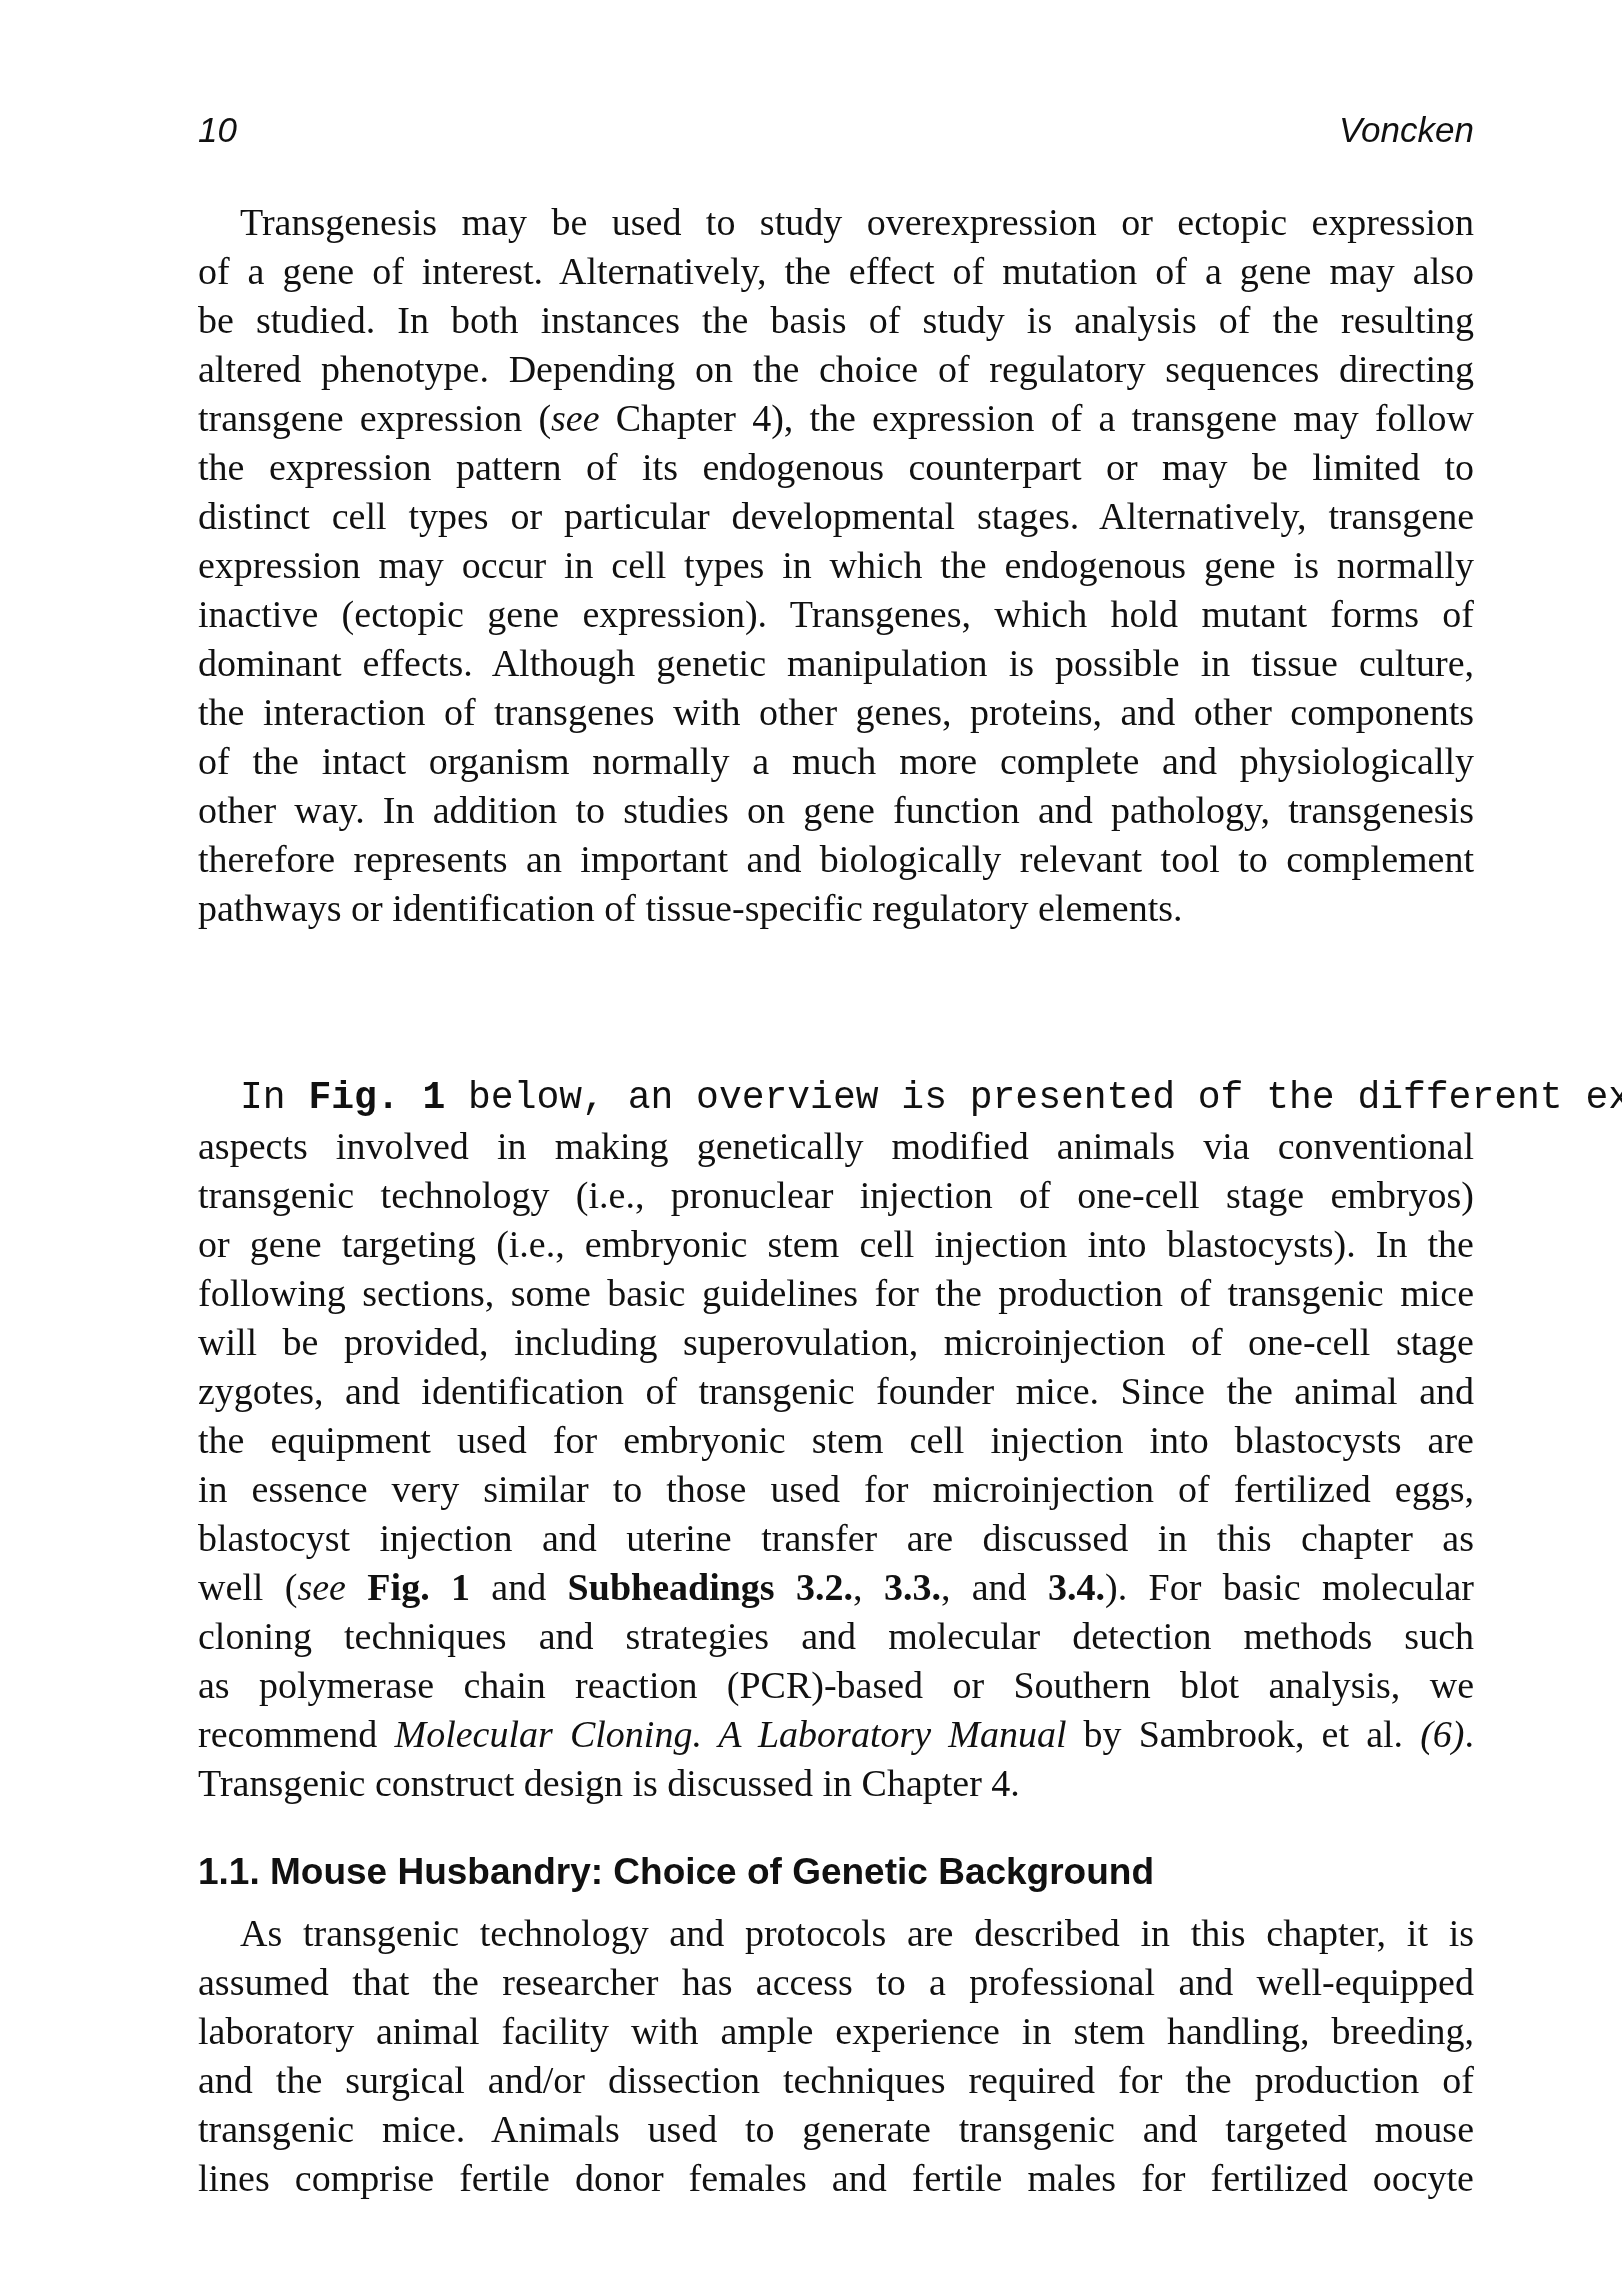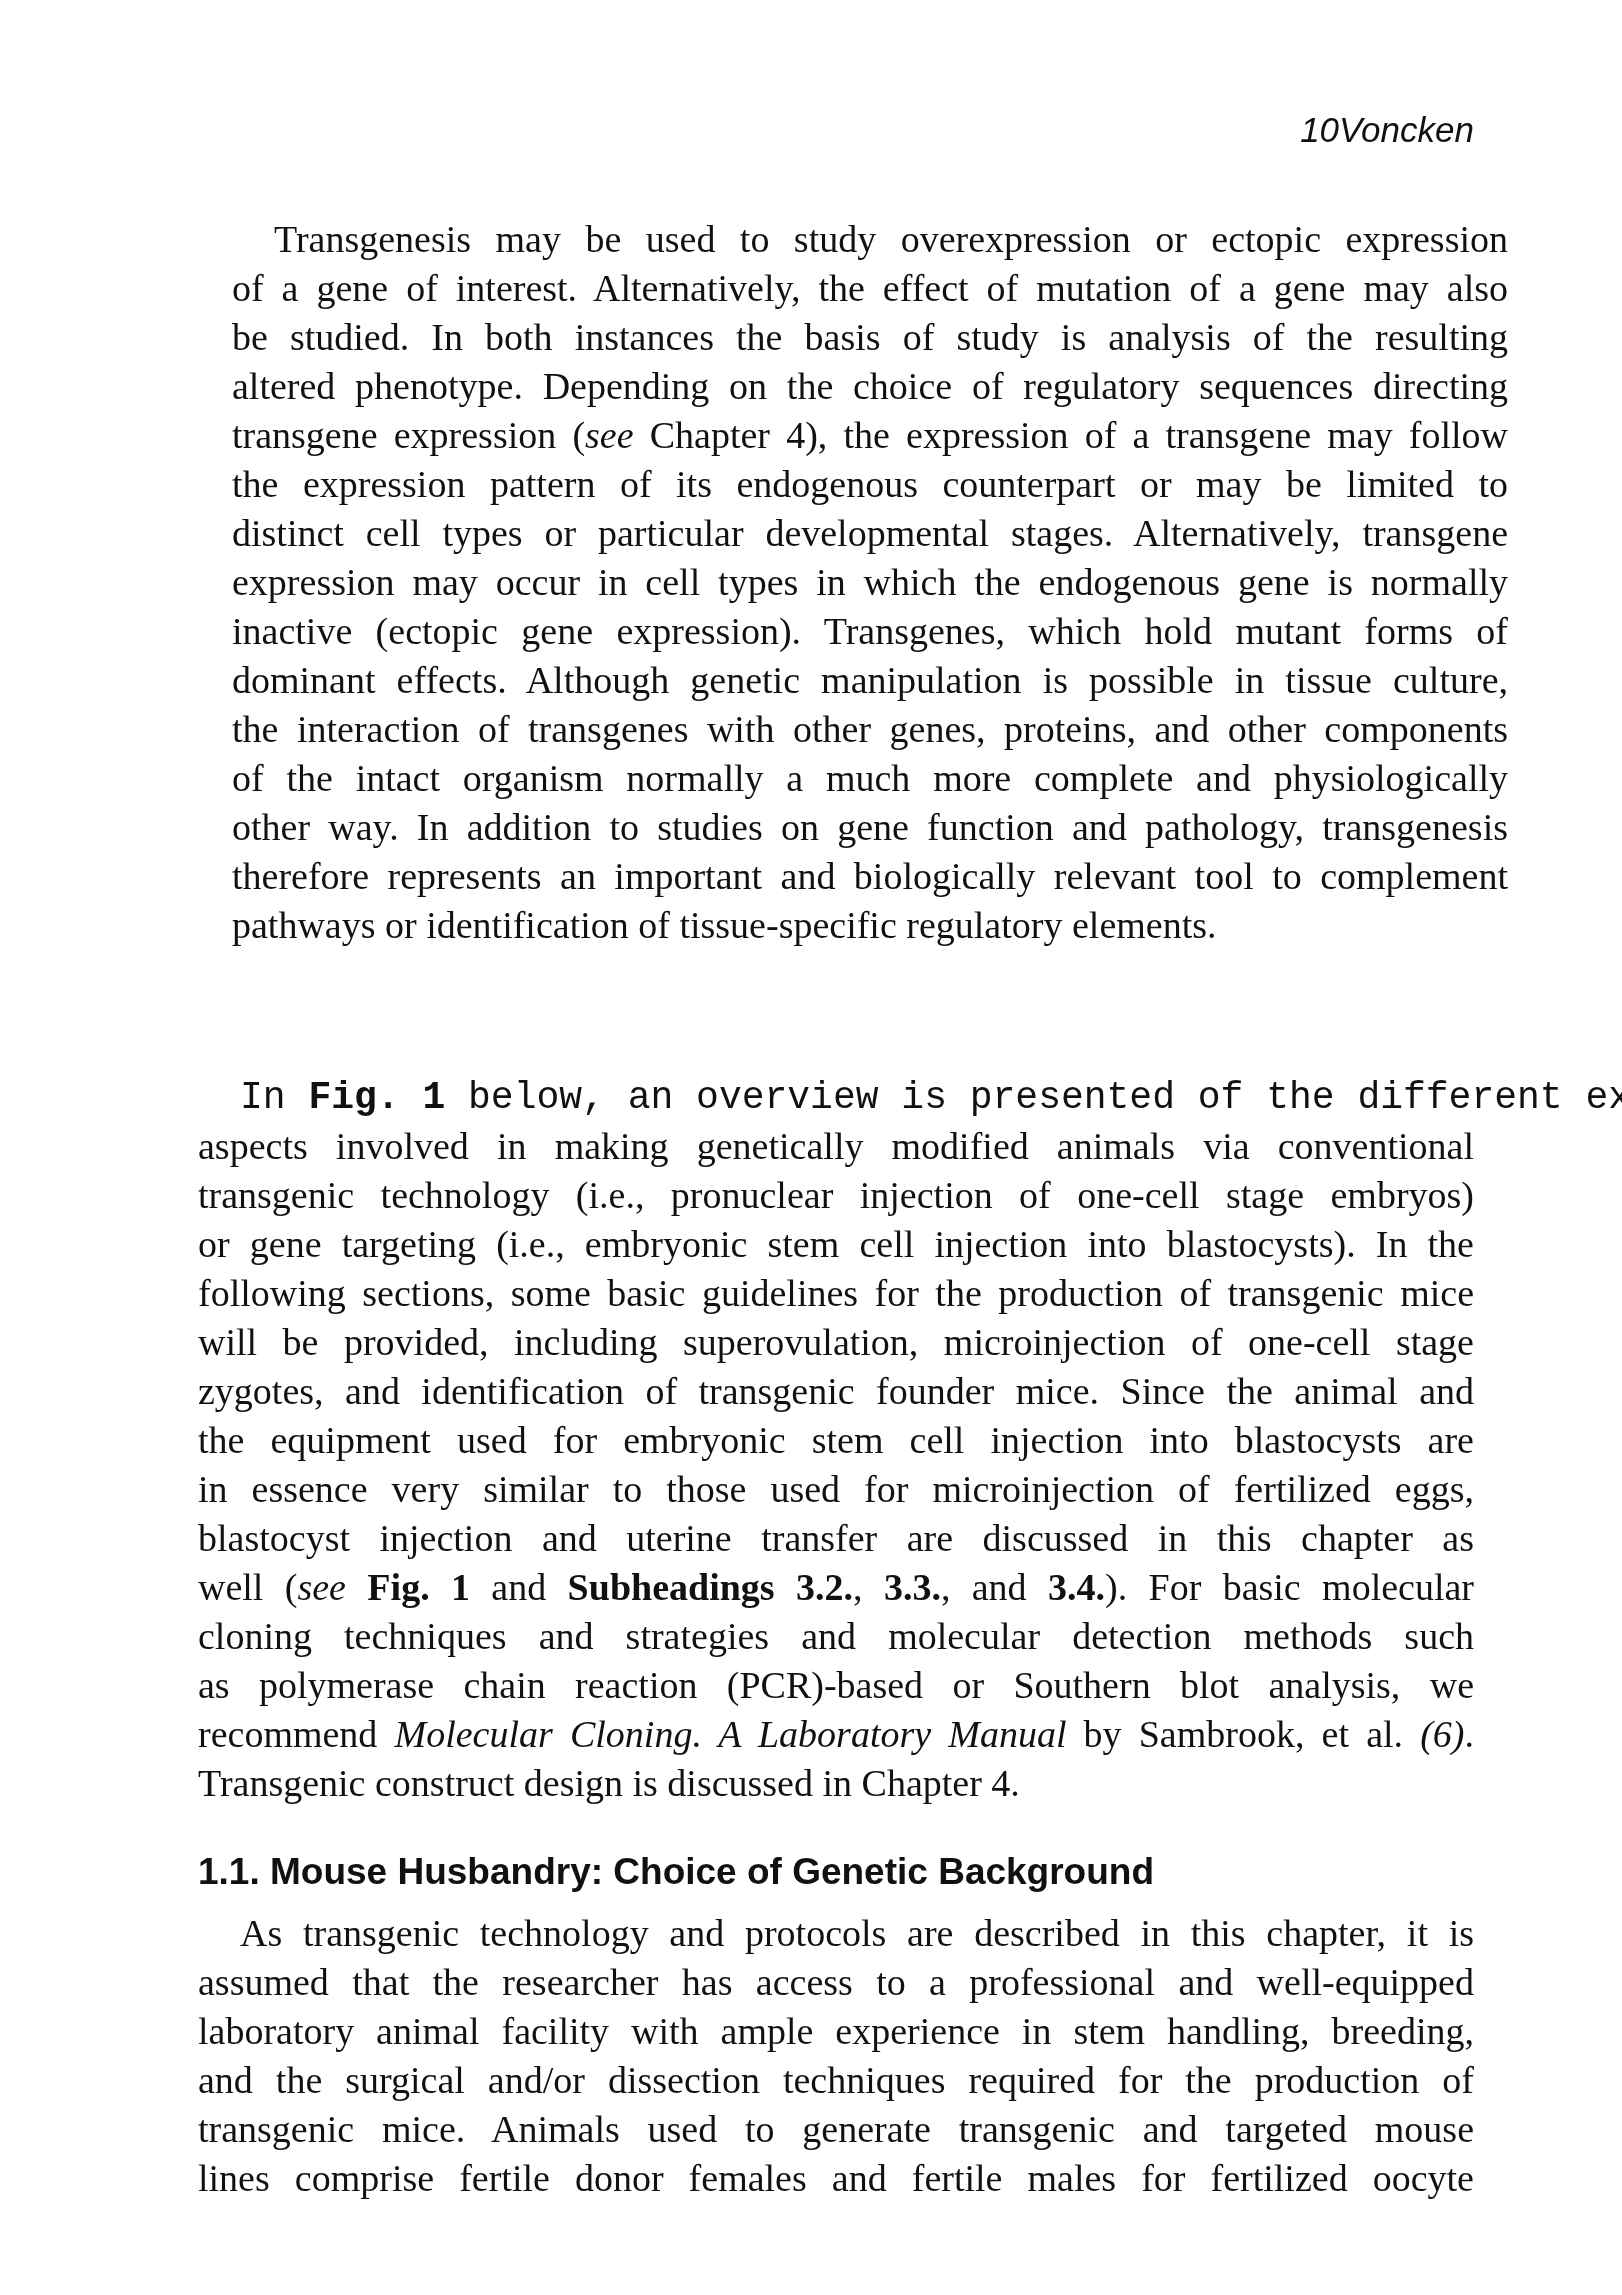--- a/index.html
+++ b/index.html
@@ -1,28 +1,28 @@
 <!DOCTYPE html>
 <html style="font-size:10.5px"><head>
 <meta charset="utf-8">
 <style>
   html, body { margin: 0; padding: 0; background: #ffffff; }
   body { width: 1622px; height: 2295px; position: relative; overflow: hidden; color: #111; }
   .page { position: absolute; left: 198px; top: 0; width: 1276px; }
   .running-head {
     position: absolute; top: 110px; left: 0; width: 1276px; height: 46px;
     font-family: "Liberation Sans", sans-serif; font-style: italic; font-size: 35px;
-    display: flex; justify-content: flex-end; align-items: baseline;
+    display: flex; justify-content: space-between; align-items: baseline;
   }
   .body-text {
     position: absolute; left: 0; width: 1276px;
     font-family: "Liberation Serif", serif; font-size: 38px; line-height: 49px;
     text-align: justify; hyphens: none;
   }
-  .first-para { top: 215px; margin-left: 34px; }
+  .first-para { top: 198px; }
   .second-para { top: 1073px; }
   .third-para { top: 1909px; }
   .subheading {
     position: absolute; left: 0; top: 1849px; width: 1276px;
     font-family: "Liberation Sans", sans-serif; font-weight: bold; font-size: 37px; line-height: 46px;
   }
   .subheading .it { }
   .line { display: block; text-align: justify; text-align-last: justify; white-space: nowrap; }
   .line.last { text-align-last: left; }
   .it-serif { font-style: italic; }

